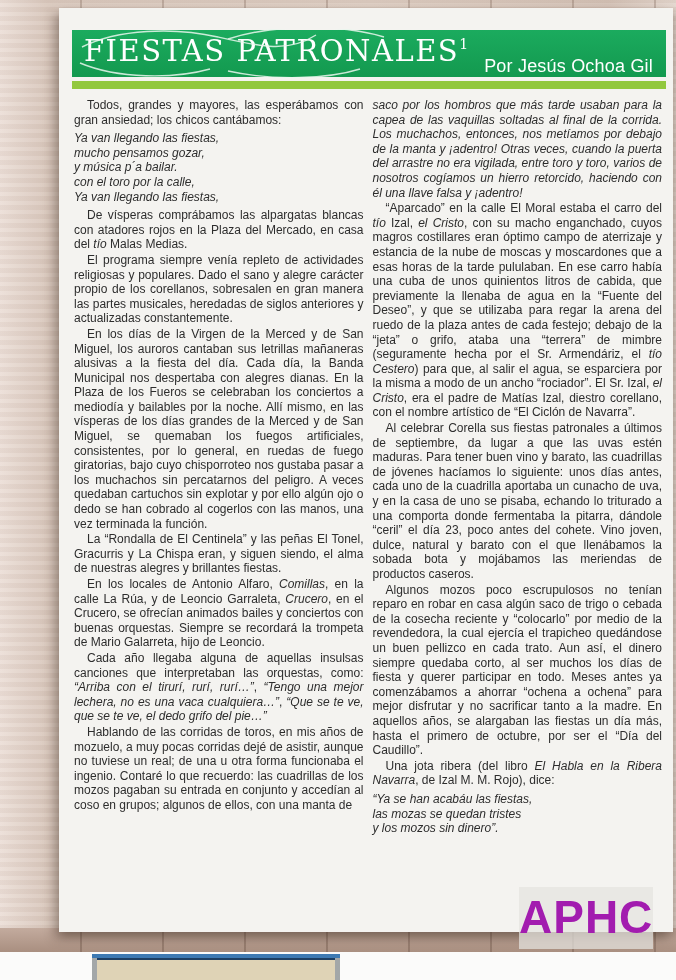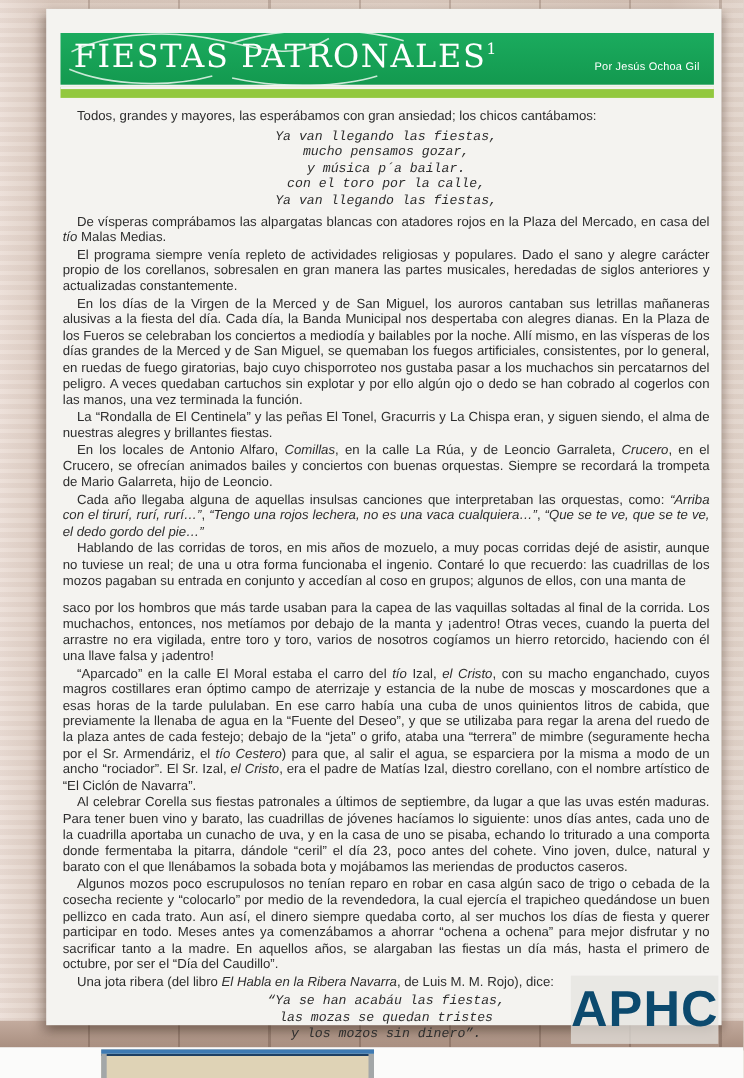--- a/index.html
+++ b/index.html
@@ -16,47 +16,47 @@
   }
   .wood-lower{position:absolute;left:0;top:928px;width:676px;height:24px;
     background:linear-gradient(#c3ab9e,#a98f80);border-bottom:3px solid #8c7466;
     background-image:repeating-linear-gradient(90deg, rgba(0,0,0,0) 0 80px, rgba(90,66,54,.3) 80px 82px),linear-gradient(#c3ab9e,#a98f80);}
   .bottom-white{position:absolute;left:0;top:952px;width:676px;height:28px;background:#fbfbfa;}
   .bottom-object{position:absolute;left:92px;top:954px;width:248px;height:26px;
     background:#dfd3b6;border-top:4px solid #3e7ab3;
     box-shadow:inset 5px 0 0 #a3a7a8, inset -5px 0 0 #a3a7a8, inset 0 2px 0 #1d3f63;}
 
   
-  .page{position:absolute;left:42px;top:8px;width:614px;height:924px;background:#f4f3f0;
+  .page{position:absolute;left:59px;top:8px;width:614px;height:924px;background:#f4f3f0;
     box-shadow:-5px 6px 10px rgba(58,40,28,.38), 4px 4px 7px rgba(58,40,28,.22);}
 
   
   .banner{position:absolute;left:13px;top:22px;right:7px;height:47px;
     background:linear-gradient(#1bab5e,#13994f);}
   .banner-strip{position:absolute;left:13px;top:71px;right:7px;height:8px;
     background:#92c83e;border-top:2px solid #f4f3f0;}
   .title-wrap{position:absolute;left:12px;top:4px;height:40px;}
   .title{font-family:"DejaVu Serif","Liberation Serif",serif;font-size:29px;color:#ffffff;
     letter-spacing:1.5px;white-space:nowrap;font-weight:400;}
   .title .sup{font-size:14px;vertical-align:12px;letter-spacing:0;}
   .flourish{position:absolute;left:-6px;top:-5px;pointer-events:none;}
-  .byline{position:absolute;right:13px;top:26px;font-size:10px;color:#ffffff;letter-spacing:.2px;}
+  .byline{position:absolute;right:13px;top:26px;font-size:18px;color:#ffffff;letter-spacing:.2px;}
 
   
-  .content{position:absolute;left:15px;right:11px;top:90px;bottom:4px;display:flex;gap:9px;flex-direction:column;}
+  .content{position:absolute;left:15px;right:11px;top:90px;bottom:4px;display:flex;gap:9px;}
   .col{flex:1;min-width:0;text-align:justify;font-size:12px;line-height:14.6px;color:#2d2d2d;
        hyphens:auto;-webkit-hyphens:auto;}
   .para{margin:0 0 1px 0;text-indent:13px;}
-  .para.noindent{text-indent:0;}
+  .para.noindent{text-indent:0;font-style:italic;}
   .it{font-style:italic;}
-  .verse{font-style:italic;text-align:center;margin:4px 0;line-height:14.6px;font-family:Liberation Mono, monospace;}
+  .verse{font-style:italic;margin:4px 0;line-height:14.6px;}
 
   
   .watermark{position:absolute;left:519px;top:887px;width:134px;height:62px;
-    background:rgba(229,227,223,.72);color:#0c4a6e;
+    background:rgba(229,227,223,.72);color:#a21caf;
     font-family:"Liberation Sans",sans-serif;font-weight:bold;font-size:46px;line-height:60px;
     text-align:center;letter-spacing:1px;}
 </style>
 </head>
 <body>
 
 <div class="wood"></div>
 <div class="wood-lower"></div>
 <div class="bottom-white"></div>
 <div class="bottom-object"></div>
@@ -87,29 +87,29 @@
           <div class="verse-line">mucho pensamos gozar,</div>
           <div class="verse-line">y música p´a bailar.</div>
           <div class="verse-line">con el toro por la calle,</div>
           <div class="verse-line">Ya van llegando las fiestas,</div>
         </div>
         <p class="para"><span>De vísperas comprábamos las alpargatas blancas con atadores rojos en la Plaza del Mercado, en casa del </span><span class="it">tío</span><span> Malas Medias.</span></p>
         <p class="para"><span>El programa siempre venía repleto de actividades religiosas y populares. Dado el sano y alegre carácter propio de los corellanos, sobresalen en gran manera las partes musicales, heredadas de siglos anteriores y actualizadas constantemente.</span></p>
         <p class="para"><span>En los días de la Virgen de la Merced y de San Miguel, los auroros cantaban sus letrillas mañaneras alusivas a la fiesta del día. Cada día, la Banda Municipal nos despertaba con alegres dianas. En la Plaza de los Fueros se celebraban los conciertos a mediodía y bailables por la noche. Allí mismo, en las vísperas de los días grandes de la Merced y de San Miguel, se quemaban los fuegos artificiales, consistentes, por lo general, en ruedas de fuego giratorias, bajo cuyo chisporroteo nos gustaba pasar a los muchachos sin percatarnos del peligro. A veces quedaban cartuchos sin explotar y por ello algún ojo o dedo se han cobrado al cogerlos con las manos, una vez terminada la función.</span></p>
         <p class="para"><span>La “Rondalla de El Centinela” y las peñas El Tonel, Gracurris y La Chispa eran, y siguen siendo, el alma de nuestras alegres y brillantes fiestas.</span></p>
         <p class="para"><span>En los locales de Antonio Alfaro, </span><span class="it">Comillas</span><span>, en la calle La Rúa, y de Leoncio Garraleta, </span><span class="it">Crucero</span><span>, en el Crucero, se ofrecían animados bailes y conciertos con buenas orquestas. Siempre se recordará la trompeta de Mario Galarreta, hijo de Leoncio.</span></p>
-        <p class="para"><span>Cada año llegaba alguna de aquellas insulsas canciones que interpretaban las orquestas, como: </span><span class="it">“Arriba con el tirurí, rurí, rurí…”</span><span>, </span><span class="it">“Tengo una rojos lechera, no es una vaca cualquiera…”</span><span>,  </span><span class="it">“Que se te ve, que se te ve, el dedo gordo del pie…”</span></p>
+        <p class="para"><span>Cada año llegaba alguna de aquellas insulsas canciones que interpretaban las orquestas, como: </span><span class="it">“Arriba con el tirurí, rurí, rurí…”</span><span>, </span><span class="it">“Tengo una mejor lechera, no es una vaca cualquiera…”</span><span>,  </span><span class="it">“Que se te ve, que se te ve, el dedo grifo del pie…”</span></p>
         <p class="para"><span>Hablando de las corridas de toros, en mis años de mozuelo, a muy pocas corridas dejé de asistir, aunque no tuviese un real; de una u otra forma funcionaba el ingenio. Contaré lo que recuerdo: las cuadrillas de los mozos pagaban su entrada en conjunto y accedían al coso en grupos; algunos de ellos, con una manta de</span></p>
       </div>
     <div class="col">
         <p class="para noindent"><span>saco por los hombros que más tarde usaban para la capea de las vaquillas soltadas al final de la corrida. Los muchachos, entonces, nos metíamos por debajo de la manta y ¡adentro! Otras veces, cuando la puerta del arrastre no era vigilada, entre toro y toro, varios de nosotros cogíamos un hierro retorcido, haciendo con él una llave falsa y ¡adentro!</span></p>
         <p class="para"><span>“Aparcado” en la calle El Moral estaba el carro del </span><span class="it">tío</span><span> Izal, </span><span class="it">el Cristo</span><span>, con su macho enganchado, cuyos magros costillares eran óptimo campo de aterrizaje y estancia de la nube de moscas y moscardones que a esas horas de la tarde pululaban. En ese carro había una cuba de unos quinientos litros de cabida, que previamente la llenaba de agua en la “Fuente del Deseo”, y que se utilizaba para regar la arena del ruedo de la plaza antes de cada festejo; debajo de la “jeta” o grifo, ataba una “terrera” de mimbre (seguramente hecha por el Sr. Armendáriz, el </span><span class="it">tío Cestero</span><span>) para que, al salir el agua, se esparciera por la misma a modo de un ancho “rociador”. El Sr. Izal, </span><span class="it">el Cristo</span><span>, era el padre de Matías Izal, diestro corellano, con el nombre artístico de “El Ciclón de Navarra”.</span></p>
         <p class="para"><span>Al celebrar Corella sus fiestas patronales a últimos de septiembre, da lugar a que las uvas estén maduras. Para tener buen vino y barato, las cuadrillas de jóvenes hacíamos lo siguiente: unos días antes, cada uno de la cuadrilla aportaba un cunacho de uva, y en la casa de uno se pisaba, echando lo triturado a una comporta donde fermentaba la pitarra, dándole “ceril” el día 23, poco antes del cohete. Vino joven, dulce, natural y barato con el que llenábamos la sobada bota y mojábamos las meriendas de productos caseros.</span></p>
         <p class="para"><span>Algunos mozos poco escrupulosos no tenían reparo en robar en casa algún saco de trigo o cebada de la cosecha reciente y “colocarlo” por medio de la revendedora, la cual ejercía el trapicheo quedándose un buen pellizco en cada trato. Aun así, el dinero siempre quedaba corto, al ser muchos los días de fiesta y querer participar en todo. Meses antes ya comenzábamos a ahorrar “ochena a ochena” para mejor disfrutar y no sacrificar tanto a la madre. En aquellos años, se alargaban las fiestas un día más, hasta el primero de octubre, por ser el “Día del Caudillo”.</span></p>
-        <p class="para"><span>Una jota ribera (del libro </span><span class="it">El Habla en la Ribera Navarra</span><span>, de Luis M. M. Rojo), dice:</span></p>
+        <p class="para"><span>Una jota ribera (del libro </span><span class="it">El Habla en la Ribera Navarra</span><span>, de Izal M. M. Rojo), dice:</span></p>
         <div class="verse">
           <div class="verse-line">“Ya se han acabáu las fiestas,</div>
           <div class="verse-line">las mozas se quedan tristes</div>
           <div class="verse-line">y los mozos sin dinero”.</div>
         </div>
       </div>
   </div>
 
 </div>
 

